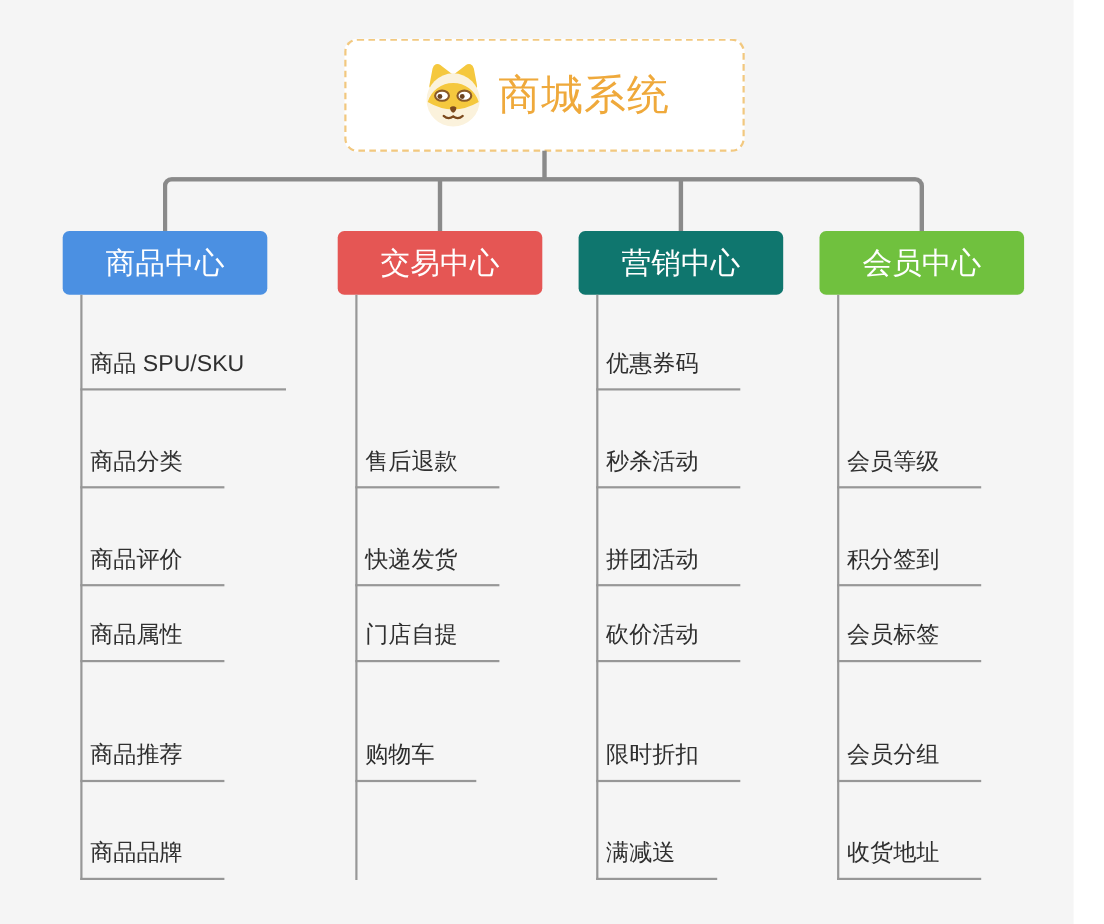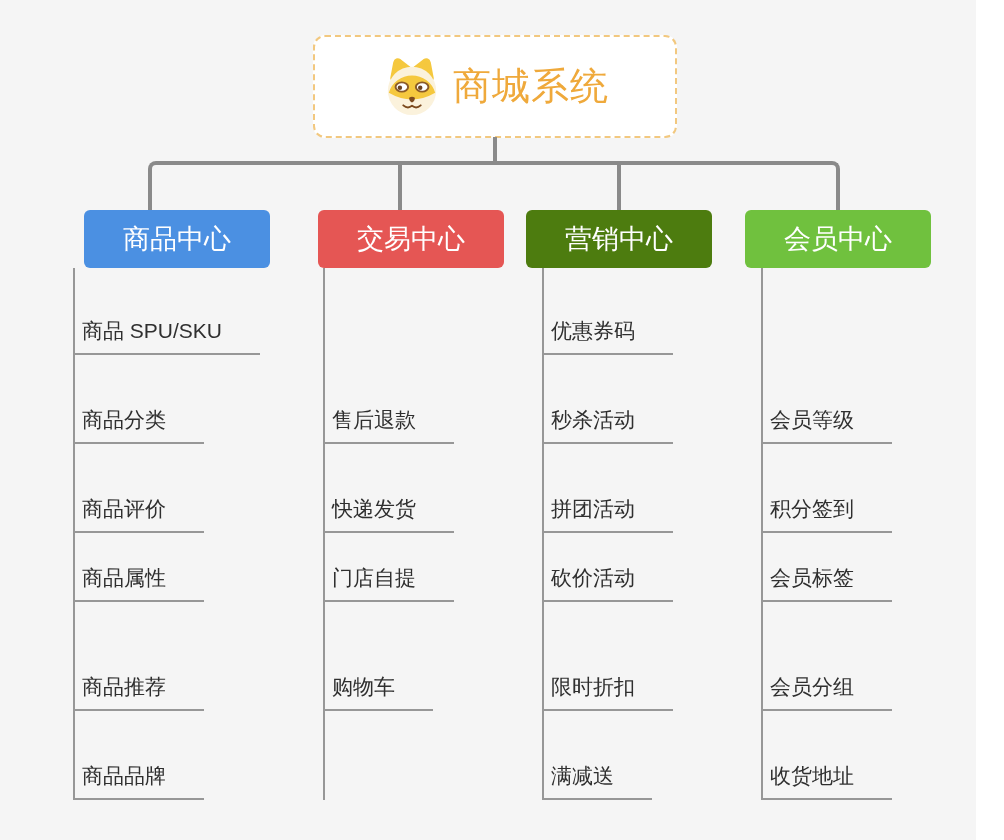--- a/index.html
+++ b/index.html
@@ -66,23 +66,23 @@
       </svg>
     </span>
     <span class="root-title">商城系统</span>
   </div>
 
   <div class="conn-stub"></div>
   <div class="conn-frame"></div>
   <div class="drop drop-2"></div>
   <div class="drop drop-3"></div>
 
-  <div class="branch b1" style="background: rgb(75, 144, 226); margin-left: 27px;">商品中心</div>
-  <div class="branch b2" style="background: rgb(229, 86, 84); margin-left: 11px;">交易中心</div>
-  <div class="branch b3" style="background: #4d7c0f;">营销中心</div>
+  <div class="branch b1" style="background: rgb(75, 144, 226);">商品中心</div>
+  <div class="branch b2" style="background: rgb(229, 86, 84);">交易中心</div>
+  <div class="branch b3" style="background: #0f766e;">营销中心</div>
   <div class="branch b4" style="background: rgb(112, 193, 62);">会员中心</div>
 
   <div class="trunk t1"></div>
   <div class="trunk t2"></div>
   <div class="trunk t3"></div>
   <div class="trunk t4"></div>
 
   <div class="leaf c1 r1">商品 SPU/SKU</div>
   <div class="leaf c1 r2">商品分类</div>
   <div class="leaf c1 r3">商品评价</div>

